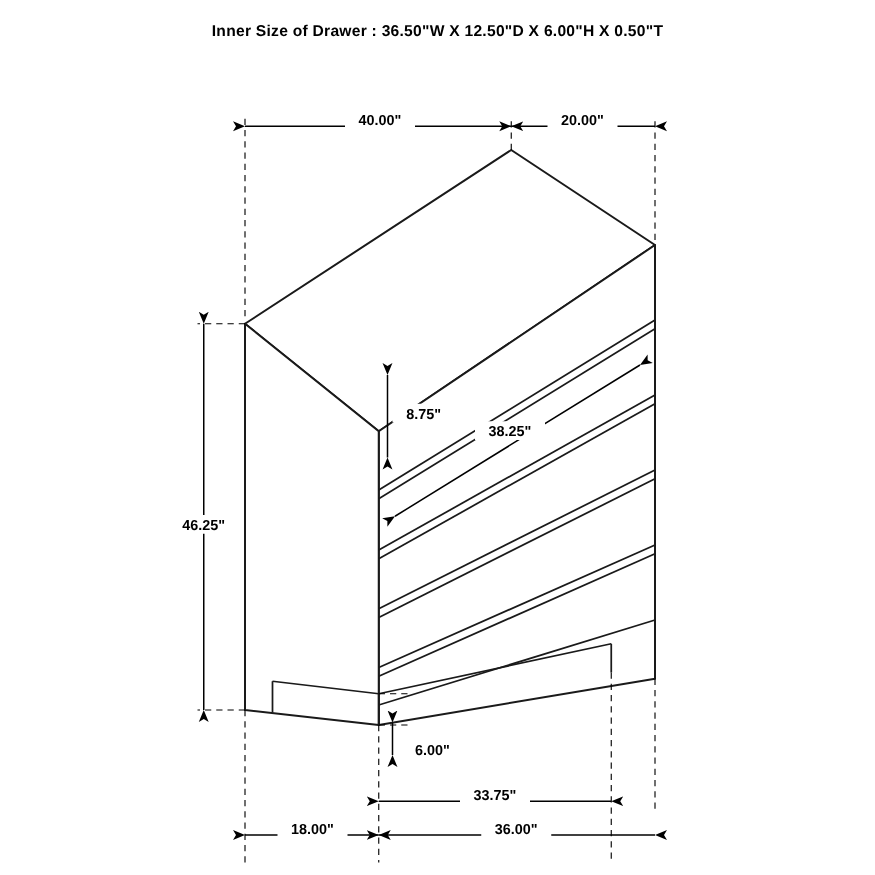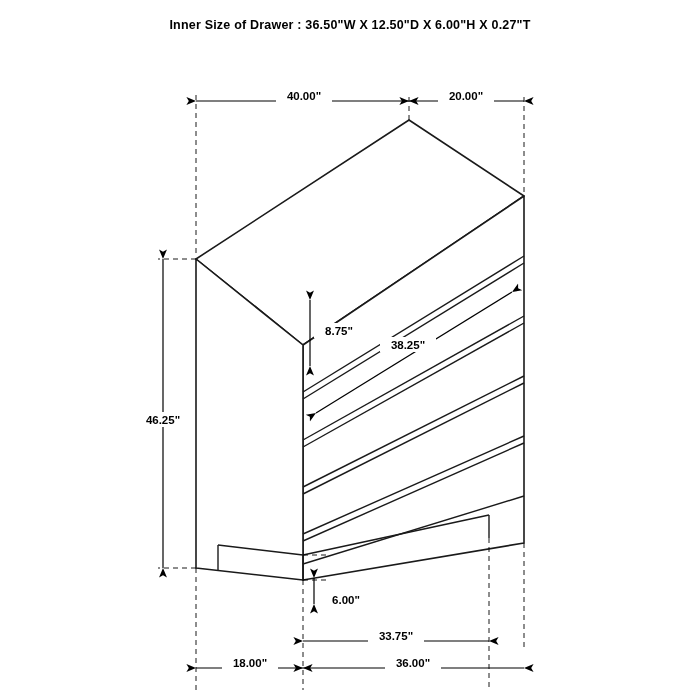--- a/index.html
+++ b/index.html
@@ -42,21 +42,21 @@
     font-size: 11.5px;
     font-weight: bold;
     fill: #000000;
   }
 </style>
 </head>
 <body>
 
 <div id="stage">
 
-  <div id="title">Inner Size of Drawer  : 36.50"W X 12.50"D X 6.00"H X 0.27"T</div>
+  <div id="title">Inner Size of Drawer  : 36.50"W X 12.50"D X 6.00"H X 0.50"T</div>
 
   <svg viewBox="0 0 700 700" xmlns="http://www.w3.org/2000/svg">
     <defs>
       <marker id="arrL" markerWidth="9" markerHeight="9" refX="8" refY="4.5" orient="auto" markerUnits="strokeWidth">
         <path d="M8,4.5 L0,1.2 L2,4.5 L0,7.8 Z" fill="#000"></path>
       </marker>
       <marker id="arrR" markerWidth="9" markerHeight="9" refX="1" refY="4.5" orient="auto" markerUnits="strokeWidth">
         <path d="M1,4.5 L9,1.2 L7,4.5 L9,7.8 Z" fill="#000"></path>
       </marker>
     </defs>

